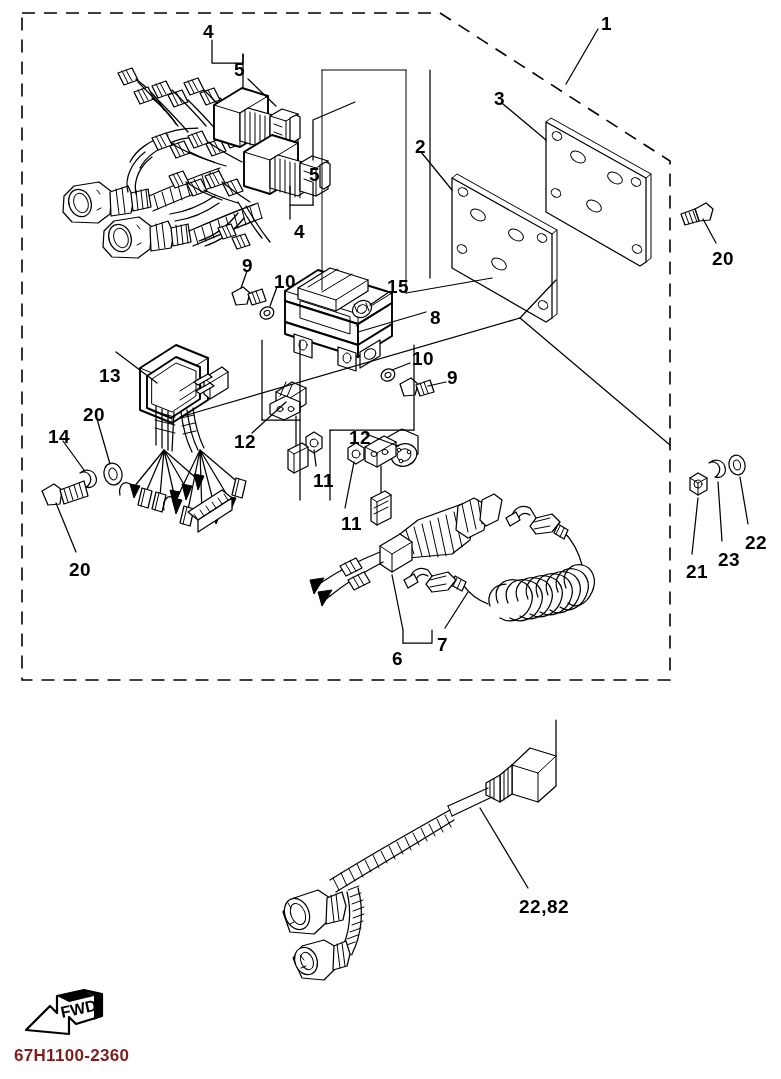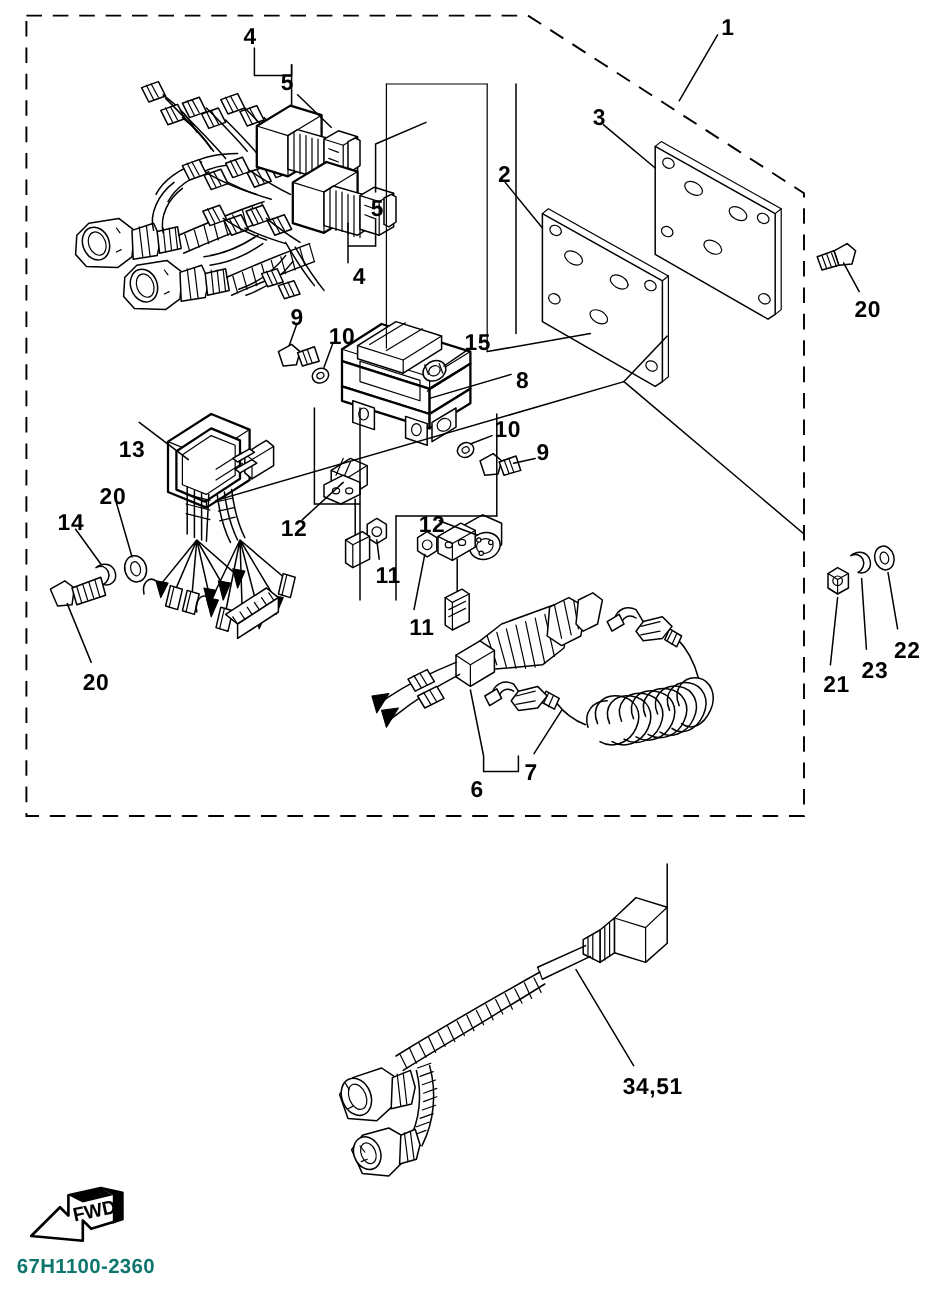--- a/index.html
+++ b/index.html
@@ -36,21 +36,21 @@
     line-height: 1;
     letter-spacing: 0.5px;
   }
   #part-number {
     position: absolute;
     left: 14px;
     top: 1046px;
     font-family: "Liberation Sans", sans-serif;
     font-size: 17px;
     font-weight: bold;
-    color: #0f766e;
+    color: #7f1d1d;
     letter-spacing: 0.3px;
     white-space: nowrap;
   }
   #fwd-marker {
     position: absolute;
     left: 24px;
     top: 984px;
     width: 92px;
     height: 58px;
   }
@@ -661,17 +661,17 @@
   <div class="callout-label" style="left:69px;  top:560px;">20</div>
   <div class="callout-label" style="left:234px; top:432px;">12</div>
   <div class="callout-label" style="left:313px; top:471px;">11</div>
   <div class="callout-label" style="left:349px; top:428px;">12</div>
   <div class="callout-label" style="left:341px; top:514px;">11</div>
   <div class="callout-label" style="left:392px; top:649px;">6</div>
   <div class="callout-label" style="left:437px; top:635px;">7</div>
   <div class="callout-label" style="left:686px; top:562px;">21</div>
   <div class="callout-label" style="left:718px; top:550px;">23</div>
   <div class="callout-label" style="left:745px; top:533px;">22</div>
-  <div class="callout-label" style="left:519px; top:897px;">34,51</div>
+  <div class="callout-label" style="left:519px; top:897px;">22,82</div>
 
   <div id="part-number">67H1100-2360</div>
 
 </div>
 
 </body></html>

